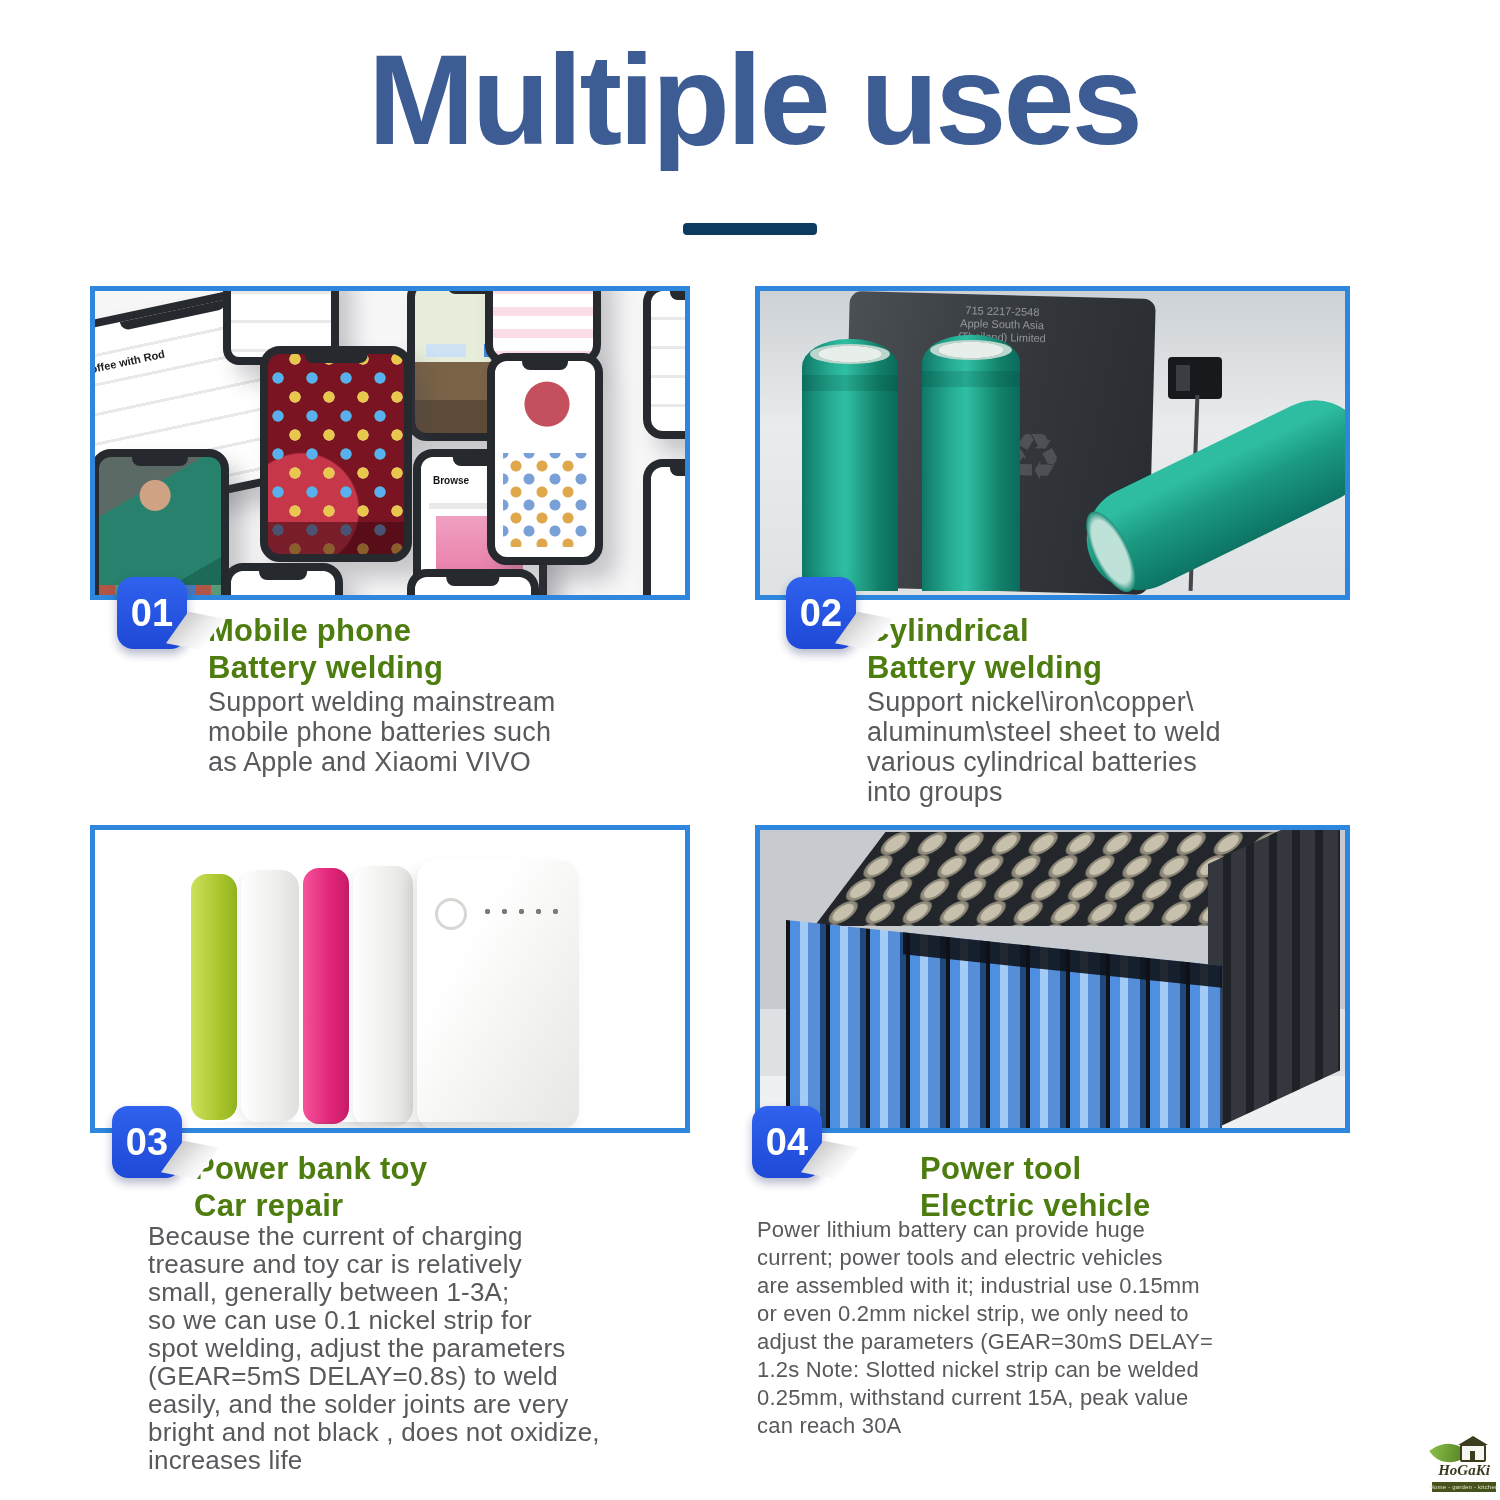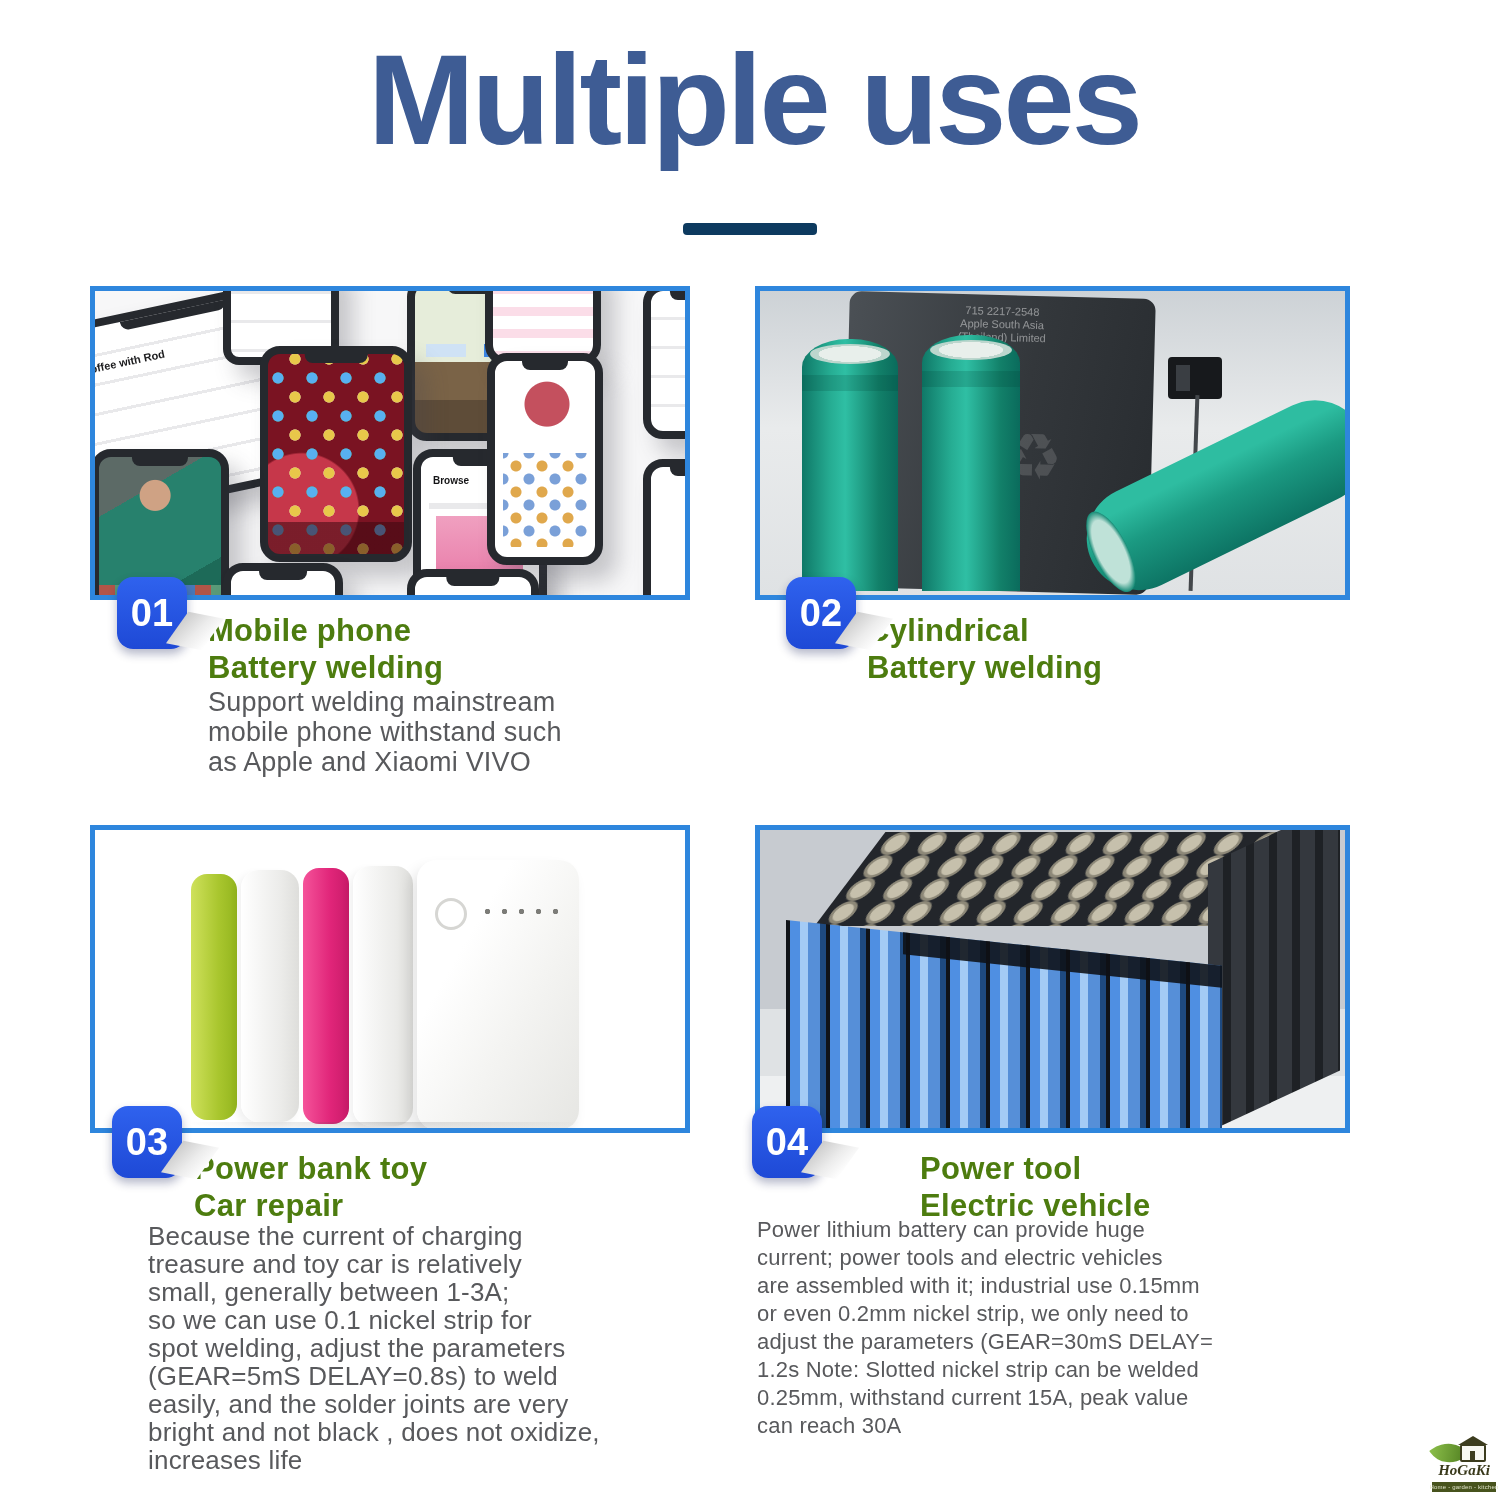--- a/index.html
+++ b/index.html
@@ -239,22 +239,26 @@
   <h2 class="sec-title t1">Mobile phone
 Battery welding</h2>
   <h2 class="sec-title t2">Cylindrical
 Battery welding</h2>
   <h2 class="sec-title t3">Power bank toy
 Car repair</h2>
   <h2 class="sec-title t4">Power tool
 Electric vehicle</h2>
 
   <p class="sec-body p1">Support welding mainstream
-mobile phone withstand such
+mobile phone batteries such
 as Apple and Xiaomi VIVO</p>
+  <p class="sec-body p2">Support nickel\iron\copper\
+aluminum\steel sheet to weld
+various cylindrical batteries
+into groups</p>
   <p class="sec-body p3">Because the current of charging
 treasure and toy car is relatively
 small, generally between 1-3A;
 so we can use 0.1 nickel strip for
 spot welding, adjust the parameters
 (GEAR=5mS DELAY=0.8s) to weld
 easily, and the solder joints are very
 bright and not black , does not oxidize,
 increases life</p>
   <p class="sec-body p4">Power lithium battery can provide huge

